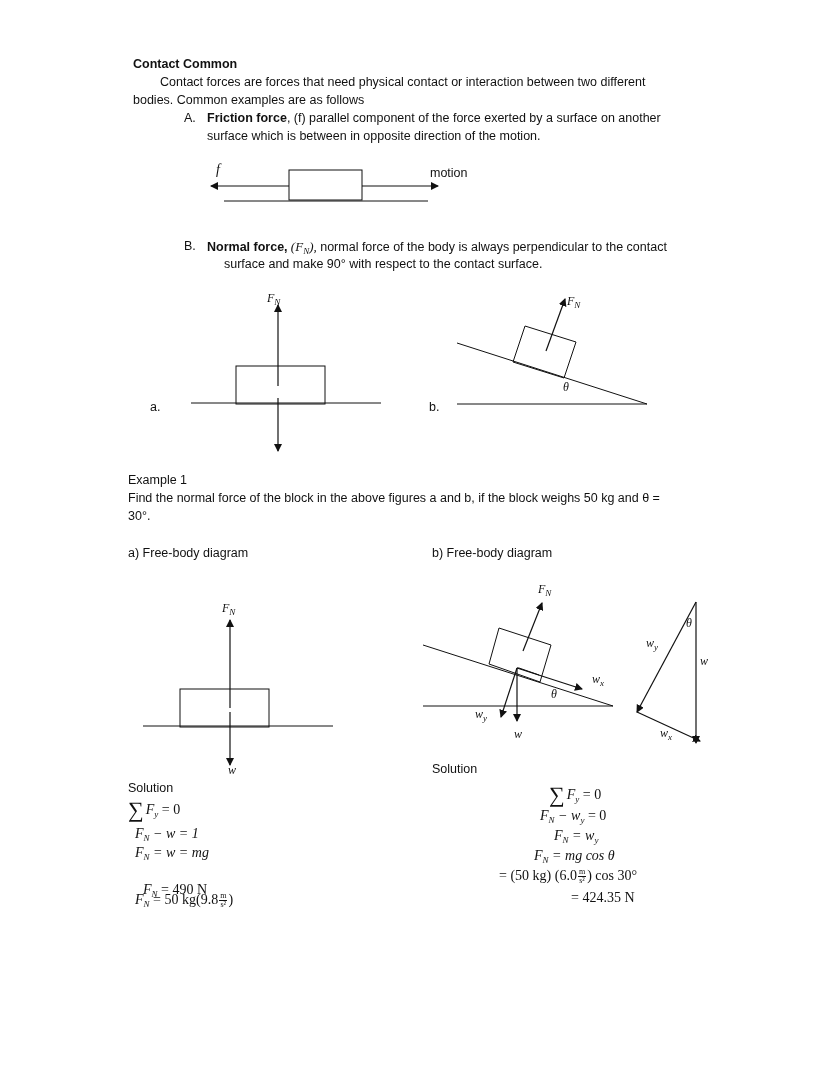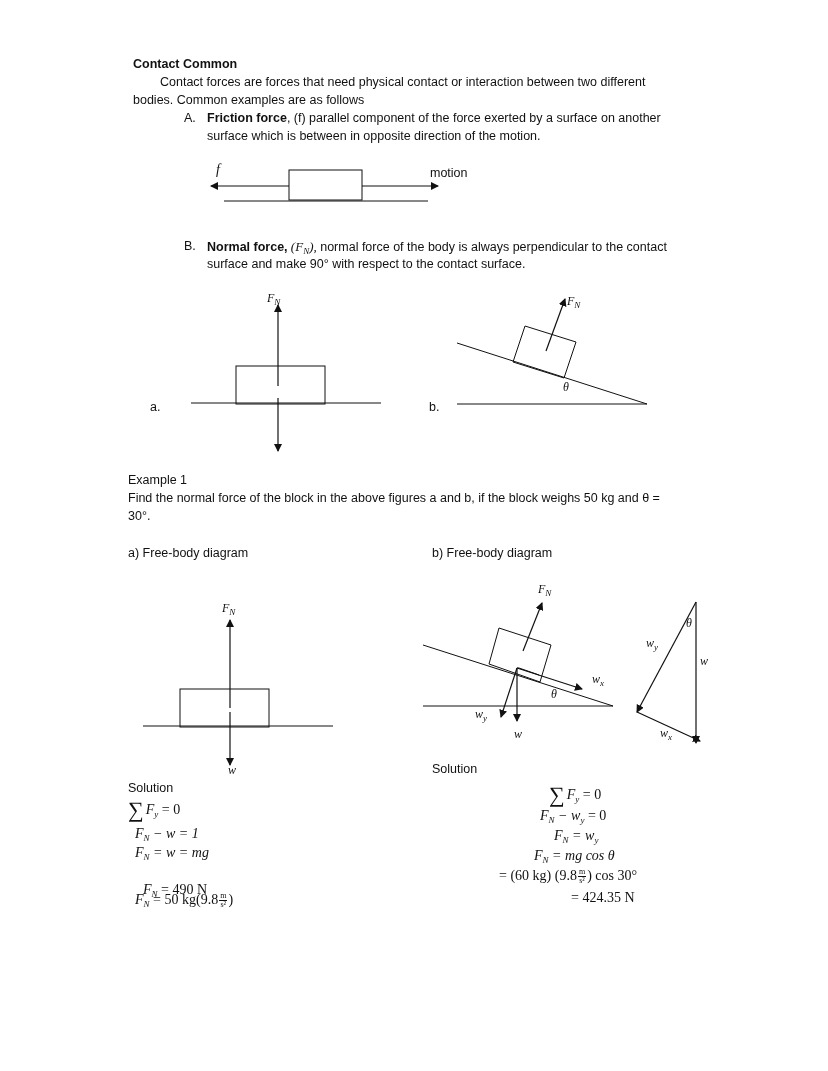--- a/index.html
+++ b/index.html
@@ -86,21 +86,21 @@
   </g>
 </svg>
 
 <div class="abs serif ital" style="left:216px; top:162px;">f</div>
 <div class="abs" style="left:430px; top:166px;">motion</div>
 
 <div class="abs" style="left:184px; top:239px;">B.</div>
 <div class="abs" style="left:207px; top:239px;">
   <span class="bold">Normal force,</span><span class="serif ital" style="font-size:13px;"><span> (F</span><sub>N</sub><span>),</span></span><span> normal force of the body is always perpendicular to the contact</span>
 </div>
-<div class="abs" style="left:207px; top:257px;">surface and make 90° with respect to the contact surface.</div>
+<div class="abs" style="left:224px; top:257px;">surface and make 90° with respect to the contact surface.</div>
 
 <div class="abs serif ital" style="left:267px; top:291px; font-size:12px;"><span>F</span><sub>N</sub></div>
 <div class="abs serif ital" style="left:567px; top:294px; font-size:12px;"><span>F</span><sub>N</sub></div>
 <div class="abs serif ital" style="left:563px; top:380px; font-size:12px;">θ</div>
 <div class="abs" style="left:150px; top:400px;">a.</div>
 <div class="abs" style="left:429px; top:400px;">b.</div>
 
 <div class="abs" style="left:128px; top:473px;">Example 1</div>
 <div class="abs" style="left:128px; top:491px;">Find the normal force of the block in the above figures a and b, if the block weighs 50 kg and θ =</div>
 <div class="abs" style="left:128px; top:509px;">30°.</div>
@@ -126,14 +126,14 @@
 <div class="abs serif" style="left:135px; top:826px;"><span class="ital">F</span><sub class="ital">N</sub><span class="ital"> − w = 1</span></div>
 <div class="abs serif" style="left:135px; top:845px;"><span class="ital">F</span><sub class="ital">N</sub><span class="ital"> = w = mg</span></div>
 <div class="abs serif" style="left:135px; top:863px;margin-top:29px;"><span class="ital">F</span><sub class="ital">N</sub><span> = 50 kg(9.8</span><span class="frac"><span class="num">m</span><span class="den">s²</span></span><span>)</span></div>
 <div class="abs serif" style="left:135px; top:882px;margin-left:8px;"><span class="ital">F</span><sub class="ital">N</sub><span> = 490 N</span></div>
 
 <div class="abs" style="left:432px; top:762px;">Solution</div>
 <div class="abs serif" style="left:549px; top:782px;"><span class="sigma">∑</span><span class="ital">F</span><sub class="ital">y</sub><span> = 0</span></div>
 <div class="abs serif" style="left:540px; top:808px;"><span class="ital">F</span><sub class="ital">N</sub><span class="ital"> − w</span><sub class="ital">y</sub><span> = 0</span></div>
 <div class="abs serif" style="left:554px; top:828px;text-align:center;"><span class="ital">F</span><sub class="ital">N</sub><span class="ital"> = w</span><sub class="ital">y</sub></div>
 <div class="abs serif" style="left:534px; top:848px;"><span class="ital">F</span><sub class="ital">N</sub><span class="ital"> = mg cos θ</span></div>
-<div class="abs serif" style="left:499px; top:868px;"><span>= (60 kg) (9.8</span><span class="frac"><span class="num">m</span><span class="den">s²</span></span><span>) cos 30°</span></div>
+<div class="abs serif" style="left:499px; top:868px;"><span>= (50 kg) (6.0</span><span class="frac"><span class="num">m</span><span class="den">s²</span></span><span>) cos 30°</span></div>
 <div class="abs serif" style="left:571px; top:890px;">= 424.35 N</div>
 
 </body></html>

